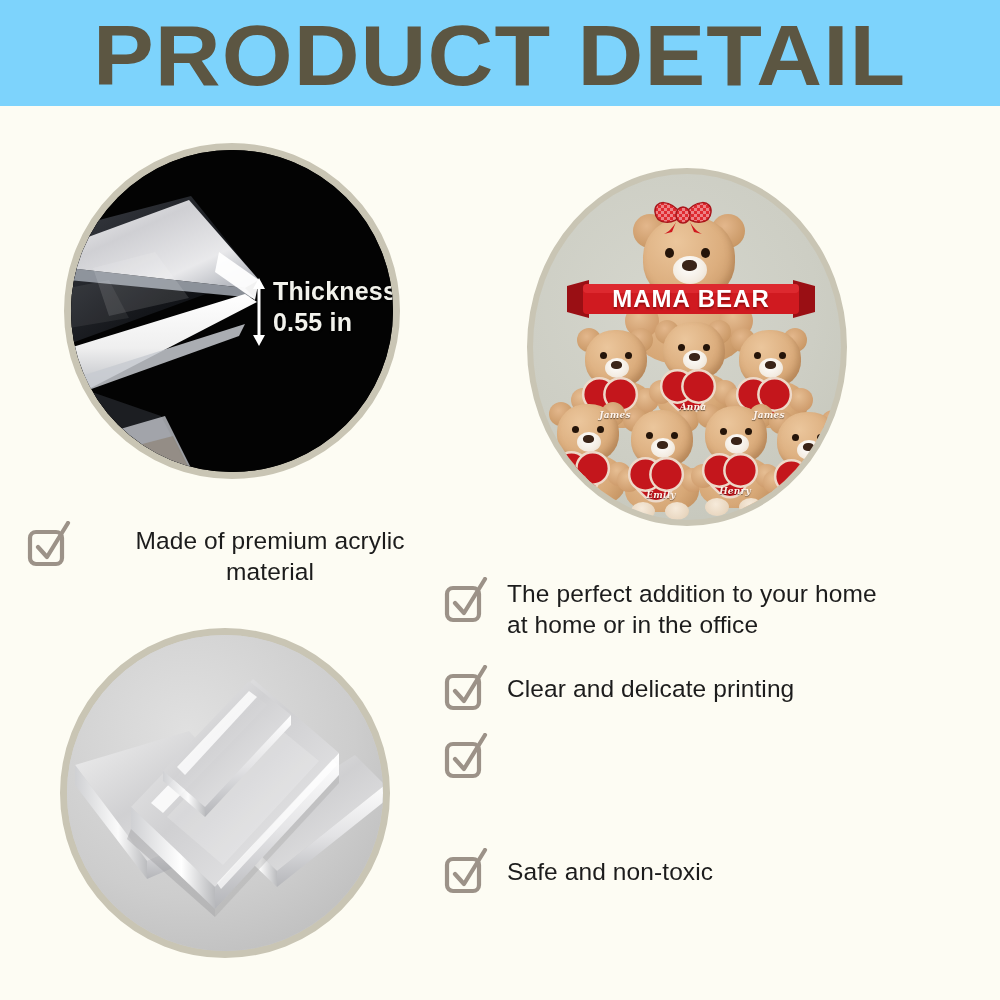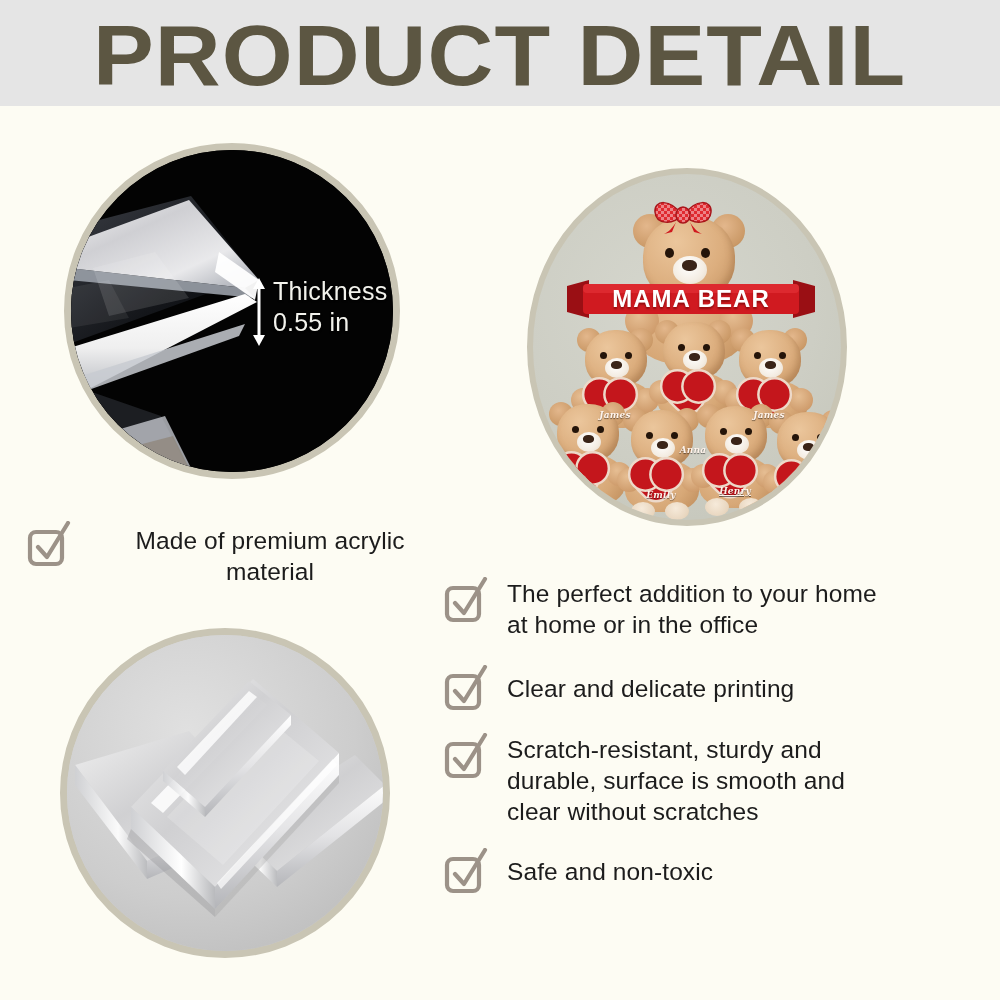--- a/index.html
+++ b/index.html
@@ -13,21 +13,21 @@
     background: #FDFCF3;
     font-family: "Liberation Sans", sans-serif;
     position: relative;
   }
 
   
   #header-band {
     position: absolute;
     left: 0; top: 0;
     width: 1000px; height: 106px;
-    background: #e5e5e5;
+    background: #7dd3fc;
     display: flex;
     align-items: center;
     justify-content: center;
     overflow: hidden;
   }
   #header-title {
     font-family: "Liberation Sans Narrow", "Liberation Sans", sans-serif;
     font-weight: 700;
     font-size: 86px;
     line-height: 86px;
@@ -62,21 +62,21 @@
     position: absolute;
     left: 180px; top: 128px;
     width: 16px; height: 68px;
   }
   #thickness-label {
     position: absolute;
     left: 202px;  top: 126px;
     color: #F2F2EC;
     font-size: 25px;
     line-height: 31px;
-    font-weight: 400;
+    font-weight: 700;
     letter-spacing: .2px;
     text-shadow: 0 1px 2px rgba(0,0,0,.85);
     white-space: pre-line;
   }
 
   
   #circle-product {
     left: 527px; top: 168px;
     width: 320px; height: 358px;
     border-width: 6px;
@@ -348,21 +348,21 @@
     <div class="ear" style="left:56px; top:6px;  width:24px; height:24px;"></div>
     <div class="head" style="left:12px; top:8px;  width:62px; height:58px;"></div>
     <div class="eye" style="left:27px; top:30px; width:7px; height:7px;"></div>
     <div class="eye" style="left:52px; top:30px; width:7px; height:7px;"></div>
     <div class="muzzle" style="left:32px; top:36px; width:24px; height:20px;"></div>
     <div class="nose" style="left:38px; top:39px; width:11px; height:8px;"></div>
     <div class="body" style="left:6px; top:58px; width:74px; height:48px;"></div>
     <div class="arm" style="left:-2px; top:66px; width:24px; height:24px;"></div>
     <div class="arm" style="left:62px; top:66px; width:24px; height:24px;"></div>
     <div class="heart" style="left:22px; top:68px; width:30px; height:30px;"></div>
-    <div class="heart-name" style="left:42px; top:88px;margin-top:43px;">Anna</div>
+    <div class="heart-name" style="left:42px; top:88px;">Anna</div>
   </div>
 
   <div class="bear" style="left:194px; top:148px; width:84px; height:104px;">
     <div class="ear" style="left:4px;  top:6px;  width:24px; height:24px;"></div>
     <div class="ear" style="left:56px; top:6px;  width:24px; height:24px;"></div>
     <div class="head" style="left:12px; top:8px;  width:62px; height:58px;"></div>
     <div class="eye" style="left:27px; top:30px; width:7px; height:7px;"></div>
     <div class="eye" style="left:52px; top:30px; width:7px; height:7px;"></div>
     <div class="muzzle" style="left:32px; top:36px; width:24px; height:20px;"></div>
     <div class="nose" style="left:38px; top:39px; width:11px; height:8px;"></div>
@@ -412,21 +412,21 @@
     <div class="ear" style="left:56px; top:6px;  width:24px; height:24px;"></div>
     <div class="head" style="left:12px; top:8px;  width:62px; height:58px;"></div>
     <div class="eye" style="left:27px; top:30px; width:7px; height:7px;"></div>
     <div class="eye" style="left:52px; top:30px; width:7px; height:7px;"></div>
     <div class="muzzle" style="left:32px; top:36px; width:24px; height:20px;"></div>
     <div class="nose" style="left:38px; top:39px; width:11px; height:8px;"></div>
     <div class="body" style="left:6px; top:58px; width:74px; height:52px;"></div>
     <div class="arm" style="left:-2px; top:66px; width:24px; height:24px;"></div>
     <div class="arm" style="left:62px; top:66px; width:24px; height:24px;"></div>
     <div class="heart" style="left:22px; top:68px; width:30px; height:30px;"></div>
-    <div class="heart-name" style="left:42px; top:88px;text-decoration:underline;">Henry</div>
+    <div class="heart-name" style="left:42px; top:88px;">Henry</div>
     <div class="foot" style="left:12px; top:100px; width:24px; height:18px;"></div>
     <div class="foot" style="left:46px; top:100px; width:24px; height:18px;"></div>
   </div>
 
   <div class="bear" style="left:232px; top:230px; width:84px; height:116px;">
     <div class="ear" style="left:4px;  top:6px;  width:24px; height:24px;"></div>
     <div class="ear" style="left:56px; top:6px;  width:24px; height:24px;"></div>
     <div class="head" style="left:12px; top:8px;  width:62px; height:58px;"></div>
     <div class="eye" style="left:27px; top:30px; width:7px; height:7px;"></div>
     <div class="eye" style="left:52px; top:30px; width:7px; height:7px;"></div>
@@ -518,23 +518,20 @@
     <path d="M12 26 L21 36 L42 2" fill="none" stroke="#9C9288" stroke-width="4.2" stroke-linecap="round" stroke-linejoin="round"></path>
   </svg>
   <div class="feature-text">Clear and delicate printing</div>
 </div>
 
 <div class="feature" id="feature-right-3">
   <svg class="checkbox-icon" viewBox="0 0 47 47">
     <rect x="4" y="11" width="32" height="32" rx="6" ry="6" fill="none" stroke="#9C9288" stroke-width="4.2"></rect>
     <path d="M12 26 L21 36 L42 2" fill="none" stroke="#9C9288" stroke-width="4.2" stroke-linecap="round" stroke-linejoin="round"></path>
   </svg>
-  <div class="feature-text">Scratch-resistant, sturdy and
-durable, surface is smooth and
-clear without scratches</div>
 </div>
 
 <div class="feature" id="feature-right-4">
   <svg class="checkbox-icon" viewBox="0 0 47 47">
     <rect x="4" y="11" width="32" height="32" rx="6" ry="6" fill="none" stroke="#9C9288" stroke-width="4.2"></rect>
     <path d="M12 26 L21 36 L42 2" fill="none" stroke="#9C9288" stroke-width="4.2" stroke-linecap="round" stroke-linejoin="round"></path>
   </svg>
   <div class="feature-text">Safe and non-toxic</div>
 </div>
 

